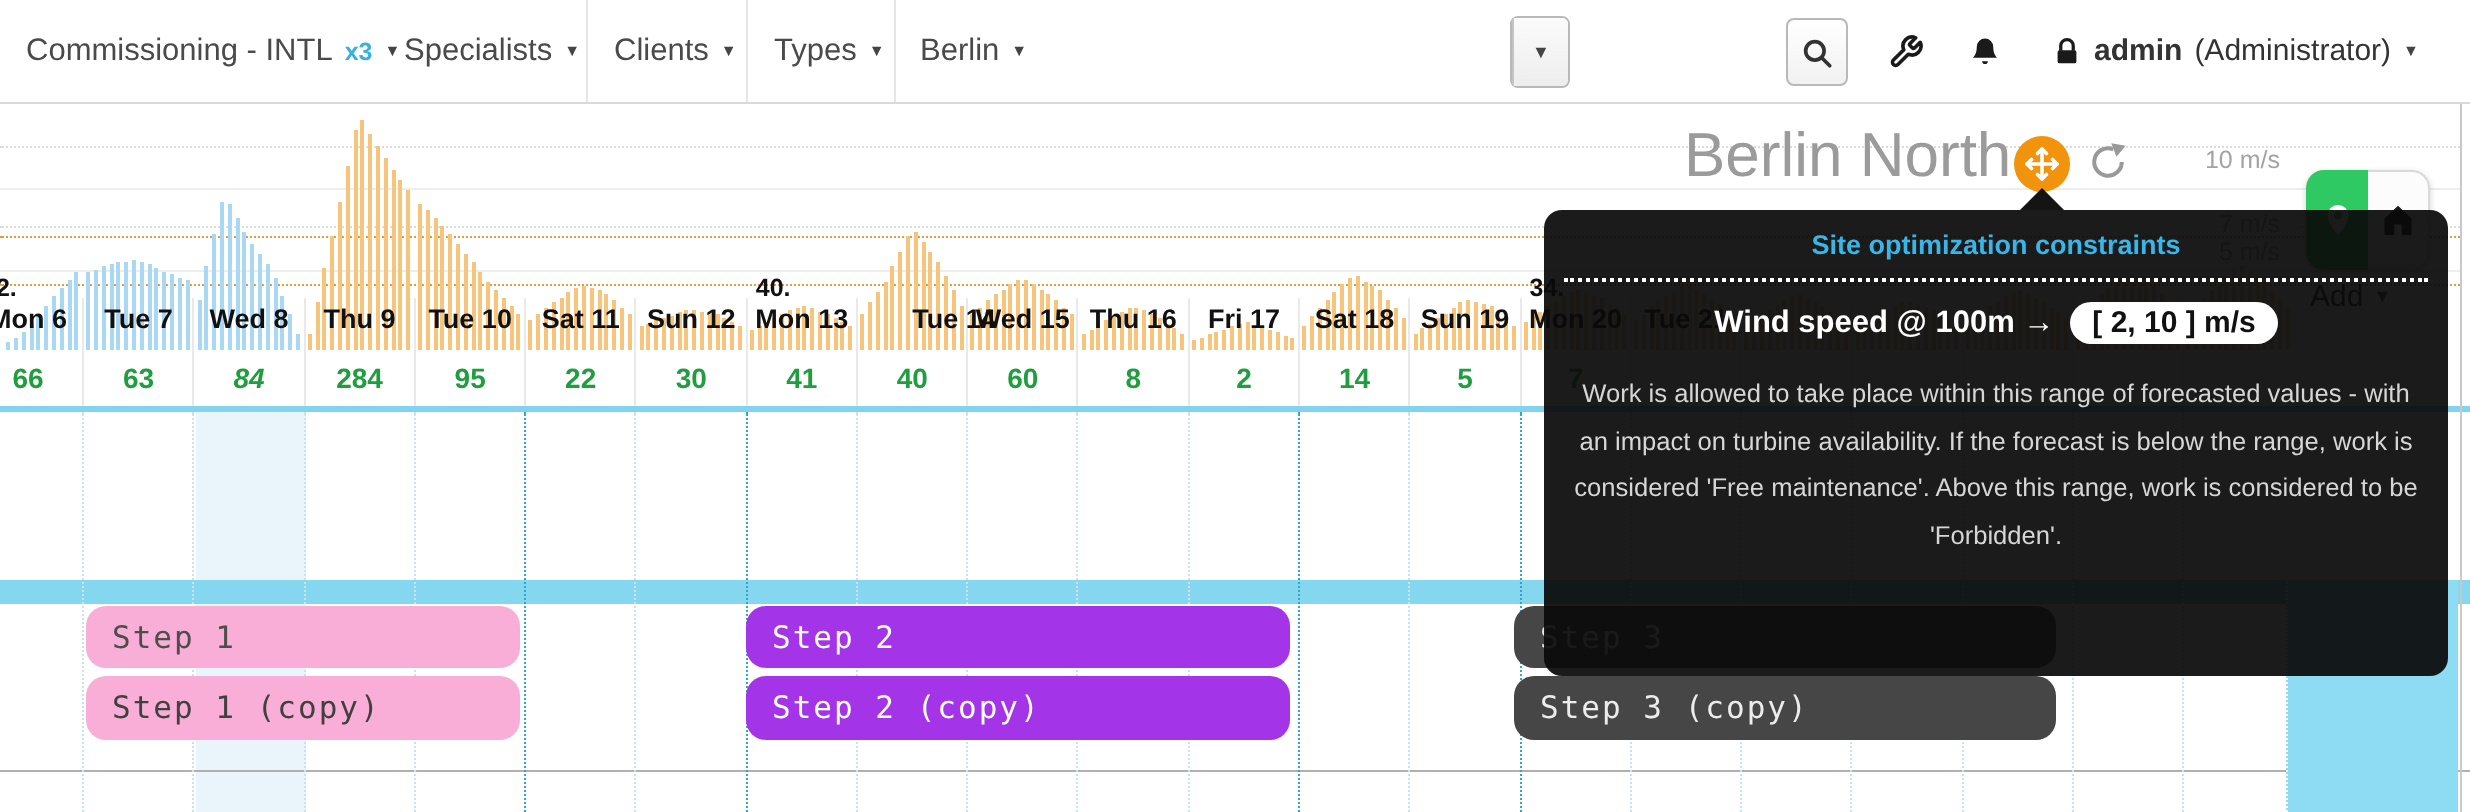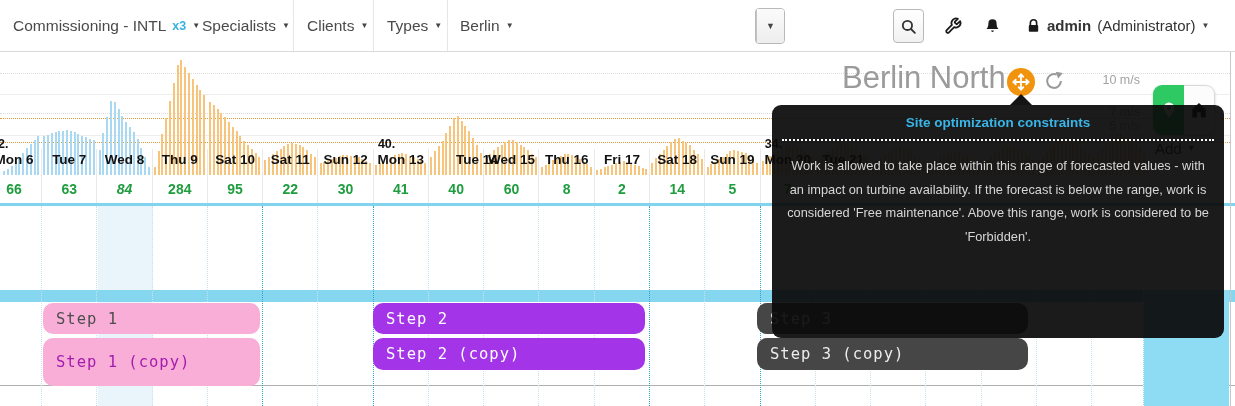--- a/index.html
+++ b/index.html
@@ -431,21 +431,21 @@
   <div id="timeline-layer">
       <div class="week-label" style="left: -9px;">32.</div>
       <div class="date-label" style="left: -14px;">Mon 6</div>
       <div class="day-count" style="left: -14px;">66</div>
       <div class="date-label" style="left: 41.27px;">Tue 7</div>
       <div class="day-count" style="left: 41.27px;">63</div>
       <div class="date-label" style="left: 96.54px;">Wed 8</div>
       <div class="day-count" style="left: 96.54px; font-style: italic;">84</div>
       <div class="date-label" style="left: 151.81px;">Thu 9</div>
       <div class="day-count" style="left: 151.81px;">284</div>
-      <div class="date-label" style="left: 207.08px;">Sat 10</div>
+      <div class="date-label" style="left: 207.08px;">Tue 10</div>
       <div class="day-count" style="left: 207.08px;">95</div>
       <div class="date-label" style="left: 262.35px;">Sat 11</div>
       <div class="day-count" style="left: 262.35px;">22</div>
       <div class="date-label" style="left: 317.62px;">Sun 12</div>
       <div class="day-count" style="left: 317.62px;">30</div>
       <div class="week-label" style="left: 377.89px;">40.</div>
       <div class="date-label" style="left: 372.89px;">Mon 13</div>
       <div class="day-count" style="left: 372.89px;">41</div>
       <div class="date-label" style="left: 449px;">Tue 14</div>
       <div class="day-count" style="left: 428.16px;">40</div>
@@ -507,32 +507,35 @@
       <div class="gantt-line gl-light" style="left: 925.32px;"></div>
       <div class="gantt-line gl-light" style="left: 980.59px;"></div>
       <div class="gantt-line gl-light" style="left: 1035.86px;"></div>
       <div class="gantt-line gl-light" style="left: 1091.13px;"></div>
     </div>
   <div class="cyan-bar"></div>
   <div class="cyan-block"></div>
   <div class="hline"></div>
   <div id="bars-layer">
       <div class="gantt-bar" style="left: 43px; top: 303px; width: 217px; height: 31px; background: rgb(249, 174, 216); color: rgb(77, 77, 77);">Step 1</div>
-      <div class="gantt-bar" style="left: 43px; top: 338px; width: 217px; height: 48px; background: rgb(249, 174, 216); color: #a21caf;">Step 1 (copy)</div>
+      <div class="gantt-bar" style="left: 43px; top: 338px; width: 217px; height: 32px; background: rgb(249, 174, 216); color: #404040;">Step 1 (copy)</div>
       <div class="gantt-bar" style="left: 373px; top: 303px; width: 272px; height: 31px; background: rgb(164, 52, 232); color: rgb(255, 255, 255);">Step 2</div>
       <div class="gantt-bar" style="left: 373px; top: 338px; width: 272px; height: 32px; background: rgb(164, 52, 232); color: rgb(255, 255, 255);">Step 2 (copy)</div>
       <div class="gantt-bar" style="left: 757px; top: 303px; width: 271px; height: 31px; background: rgb(70, 70, 70); color: rgb(236, 236, 236);">Step 3</div>
       <div class="gantt-bar" style="left: 757px; top: 338px; width: 271px; height: 32px; background: rgb(70, 70, 70); color: rgb(236, 236, 236);">Step 3 (copy)</div>
     </div>
   <div class="rborder"></div>
 
   <div class="tooltip">
     <div class="tt-arrow"></div>
     <div class="tt-title">Site optimization constraints</div>
     <div class="tt-sep"></div>
+    <div class="tt-wind">
+      <span>Wind speed @ 100m →</span><span class="tt-pill">[ 2, 10 ]  m/s</span>
+    </div>
     <div class="tt-body">Work is allowed to take place within this range of forecasted values - with an impact on turbine availability. If the forecast is below the range, work is considered 'Free maintenance'. Above this range, work is considered to be 'Forbidden'.</div>
   </div>
 
   <div class="nav">
     <div class="nav-item" style="left:13px">
       <span>Commissioning - INTL</span>
       <span class="nav-badge">x3</span>
       <span class="caret">▼</span>
     </div>
     <div class="nav-item" style="left:202px">

